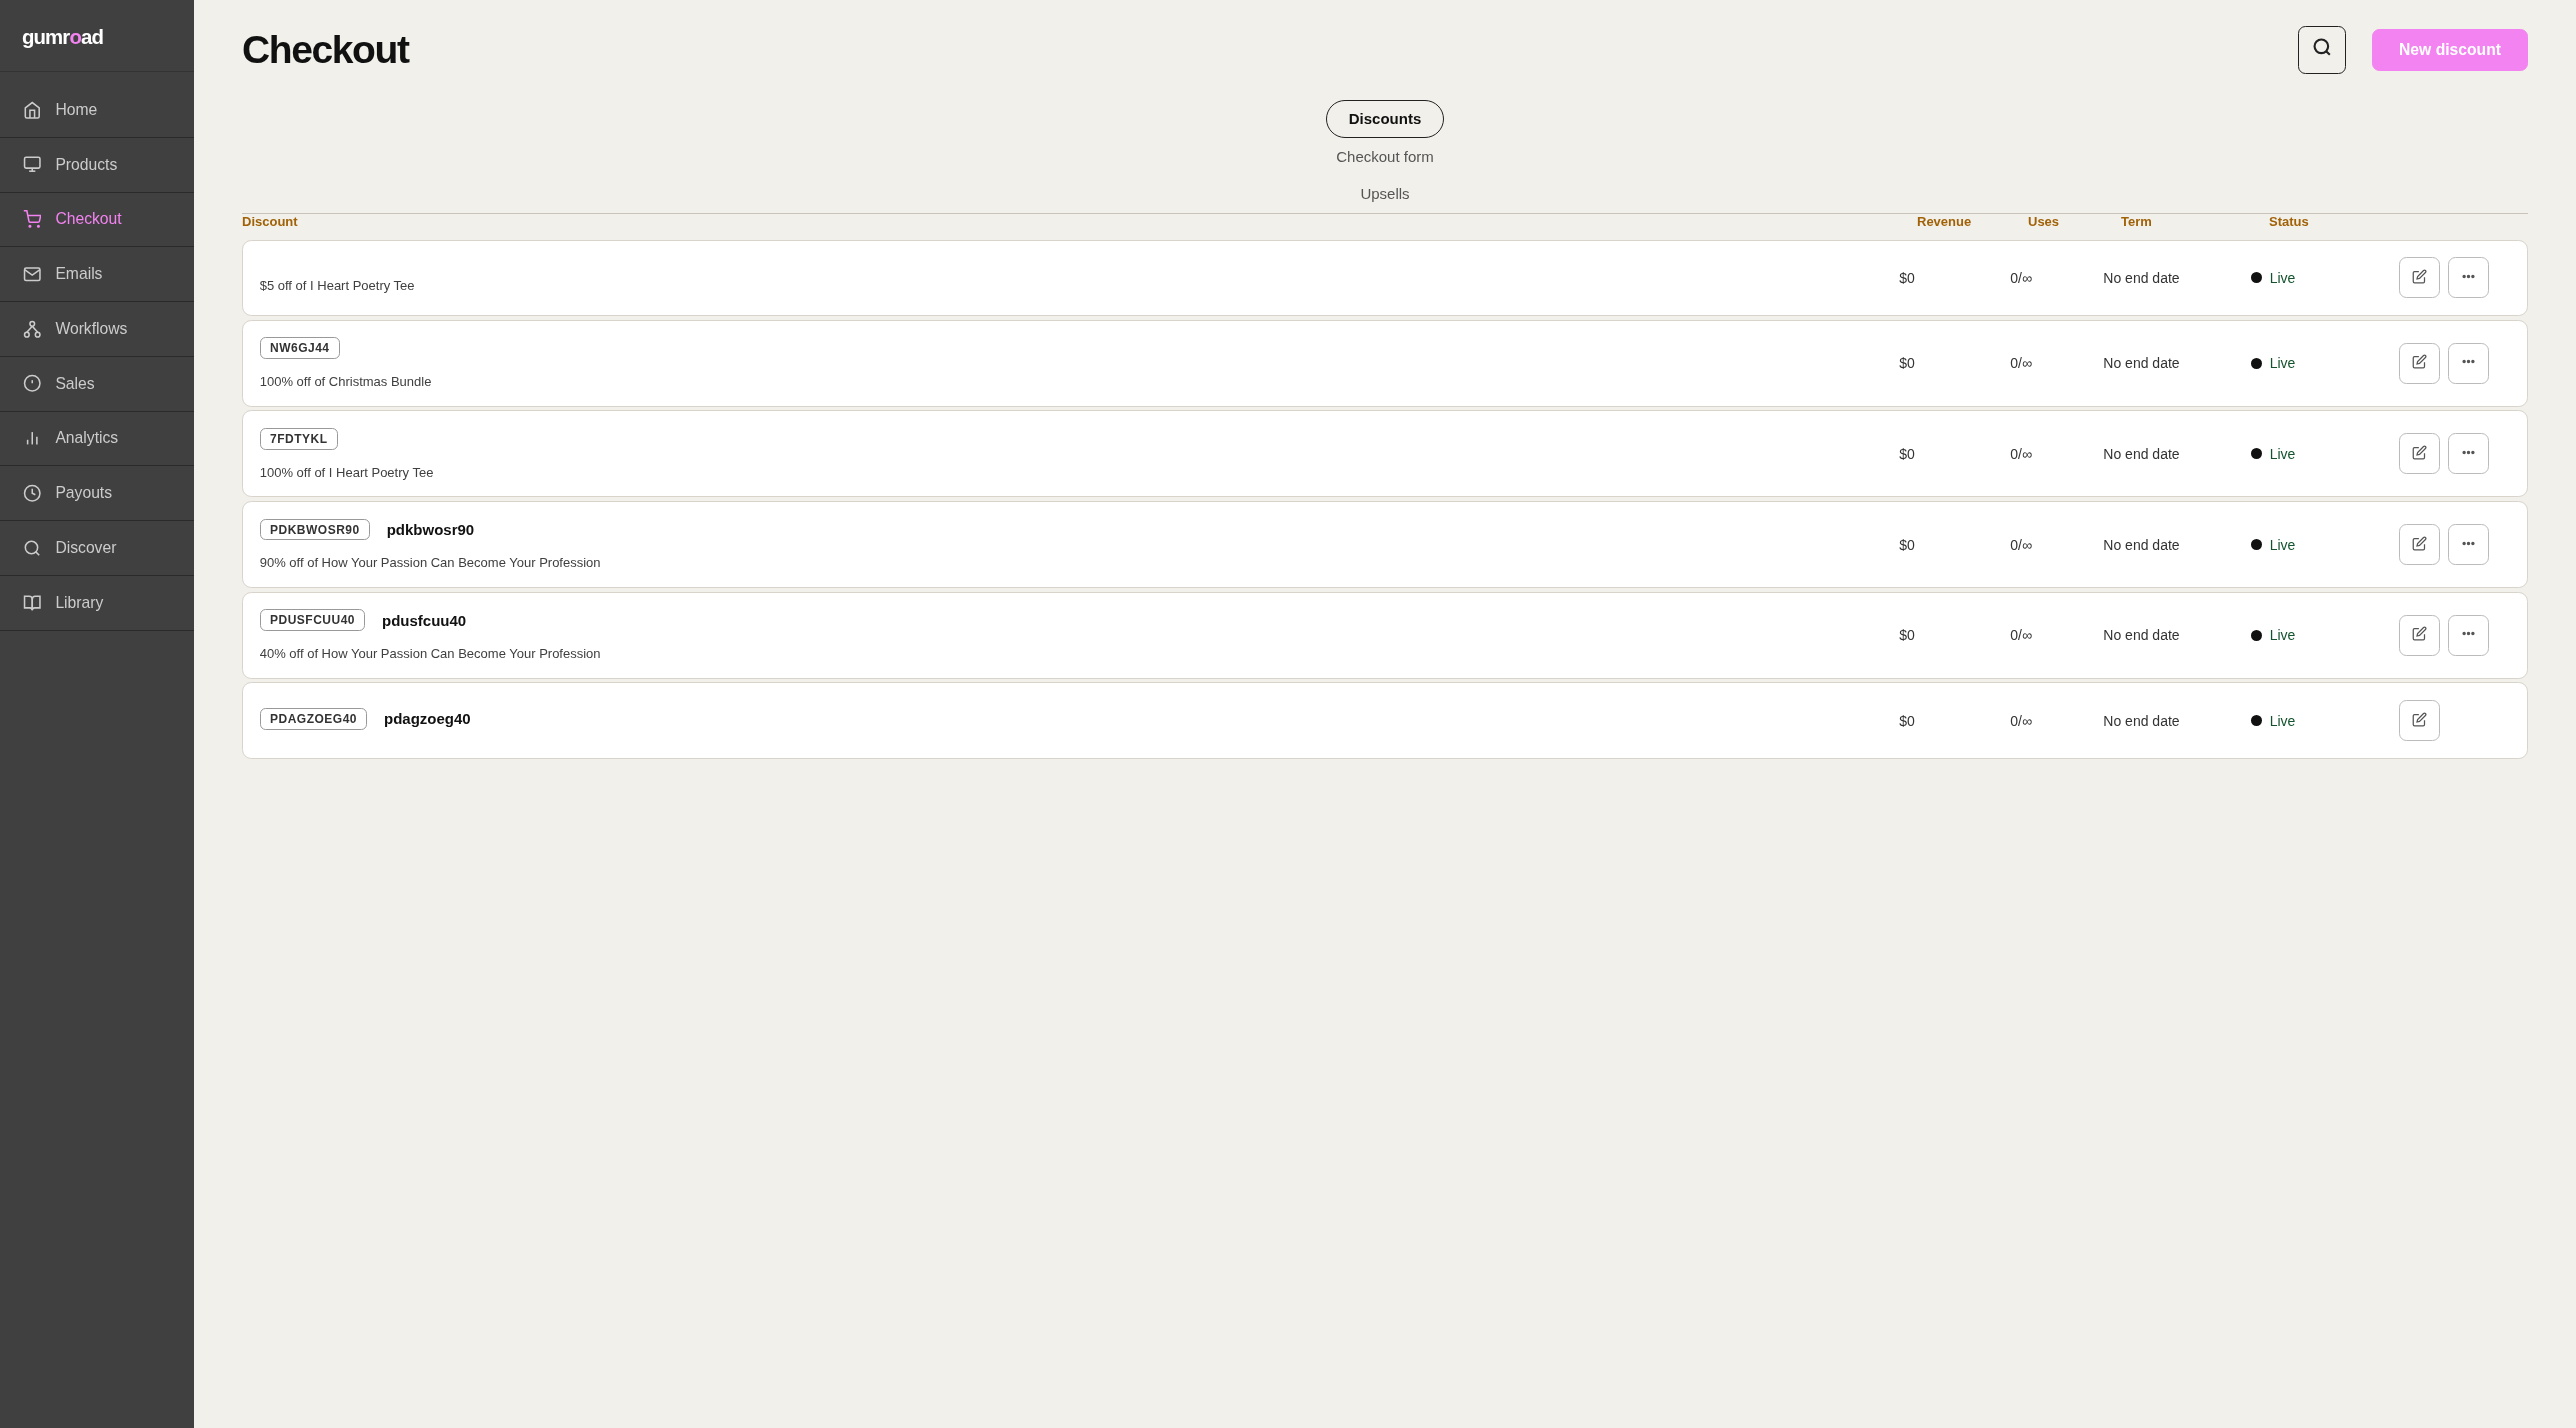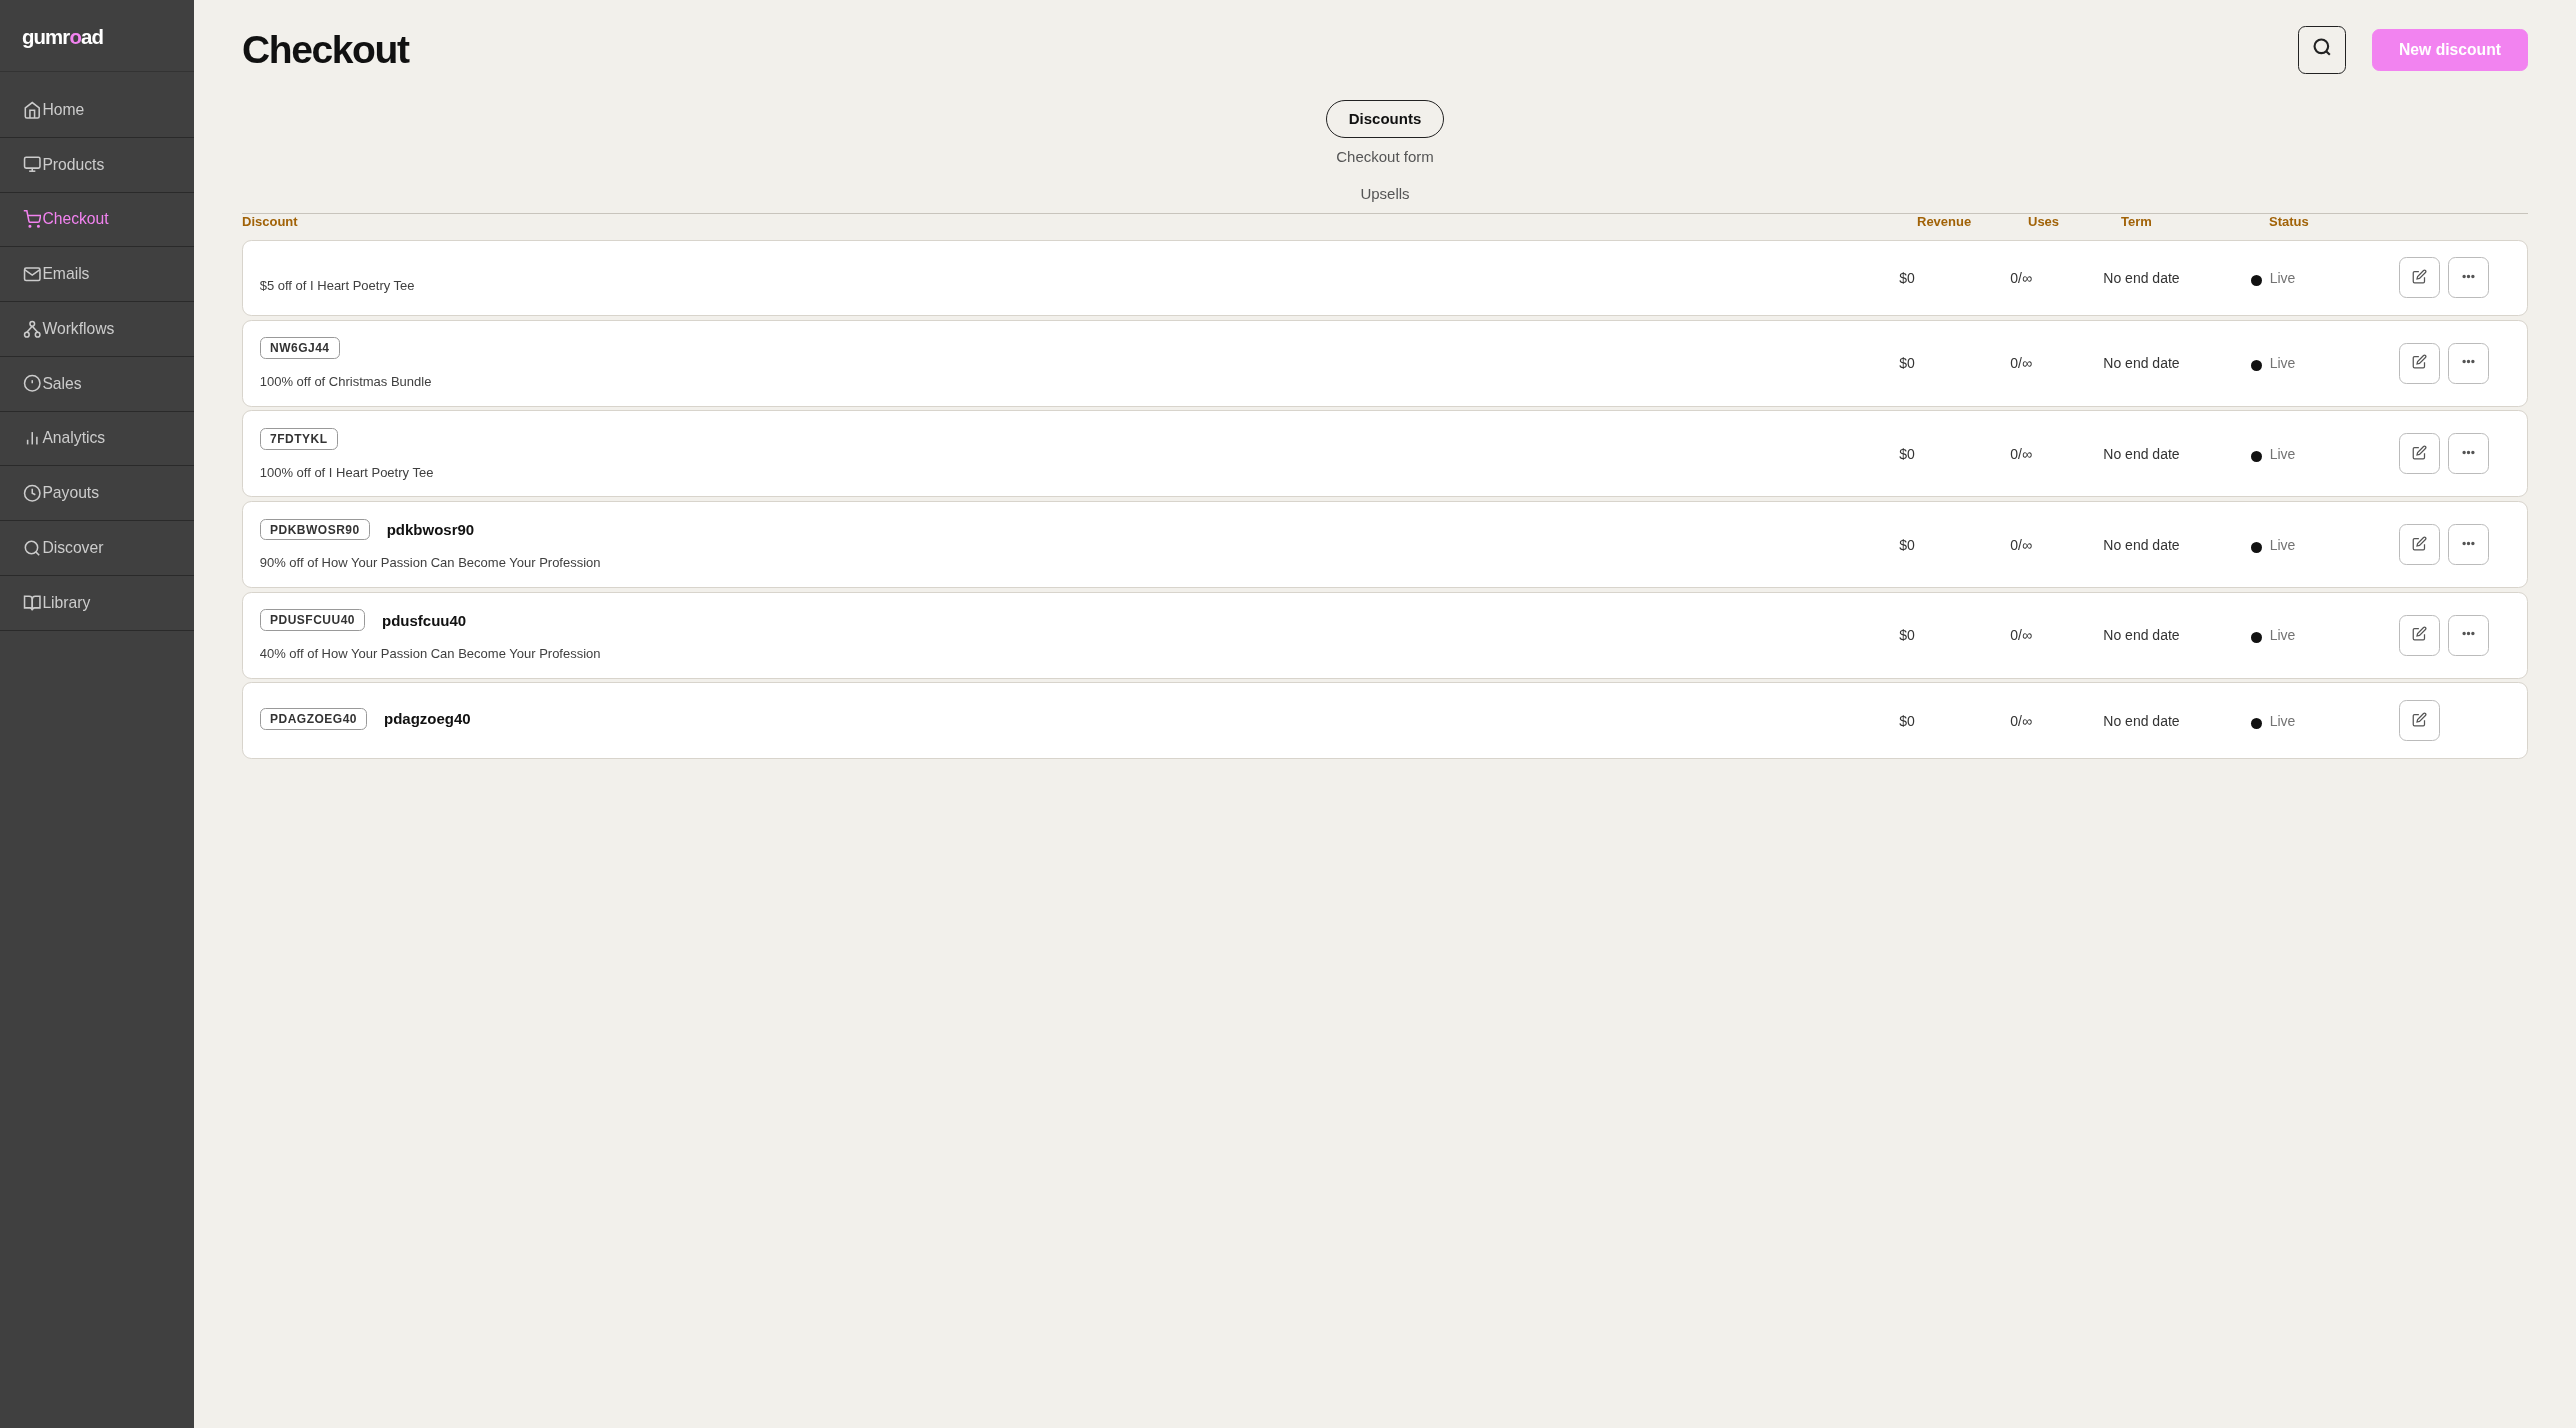--- a/index.html
+++ b/index.html
@@ -30,20 +30,21 @@
     .gumroad-logo span { color: #f283f0; }
 
     .sidebar-nav {
       display: flex;
       flex-direction: column;
       padding: 11px 0;
     }
     .sidebar-item {
       display: flex;
       align-items: center;
+      gap: 13px;
       padding: 16.7px 22px;
       cursor: pointer;
       color: #ccc;
       font-size: 15.7px;
       font-weight: 500;
       border-bottom: 0.9px solid #2a2a2a;
       transition: background 0.15s;
     }
     .sidebar-item.active { color: #f283f0; }
     .sidebar-item .nav-icon {
@@ -171,24 +172,24 @@
       color: #404040;
       margin-top: 15px;
     }
     .col-revenue, .col-uses, .col-term {
       font-size: 14px;
       color: #333;
       white-space: nowrap;
     }
     .status-cell {
       display: flex;
-      align-items: flex-end;
+      align-items: center;
       gap: 7.4px;
       font-size: 14px;
-      color: #737373;
+      color: #14532d;
       white-space: nowrap;
     }
     .status-dot {
       width: 11px;
       height: 11px;
       border-radius: 50%;
       background: #111;
       display: inline-block;
     }
     .action-buttons {

